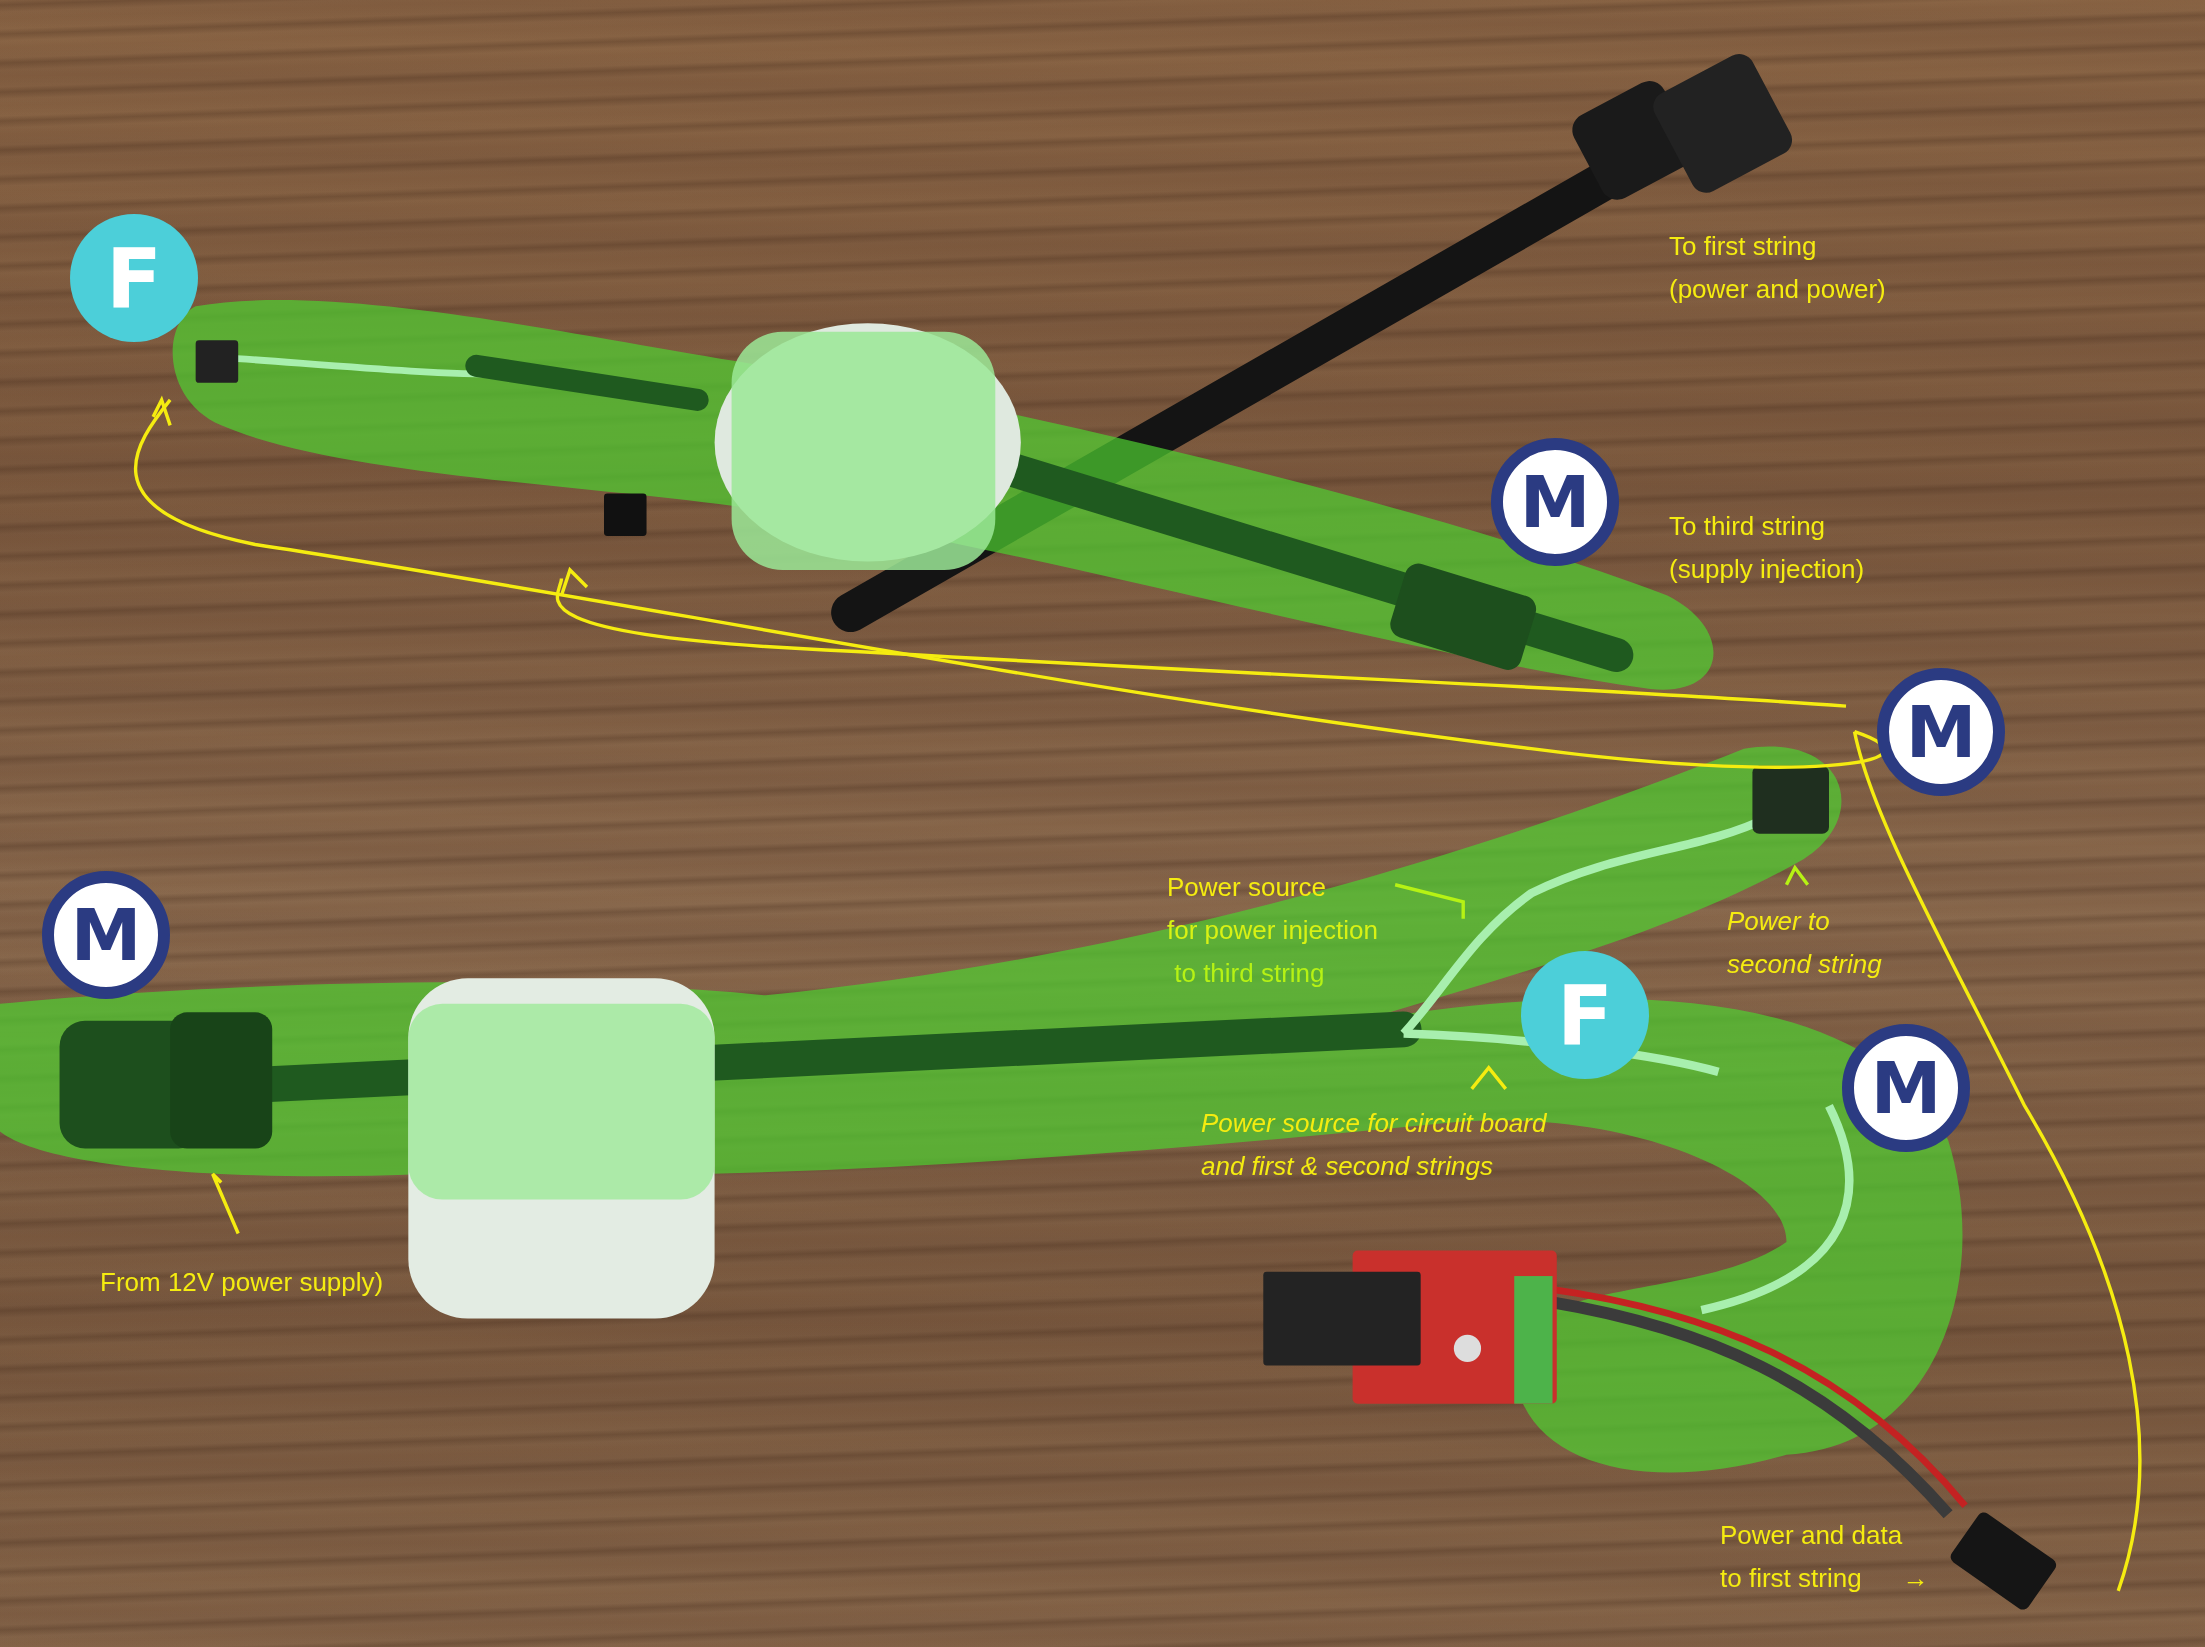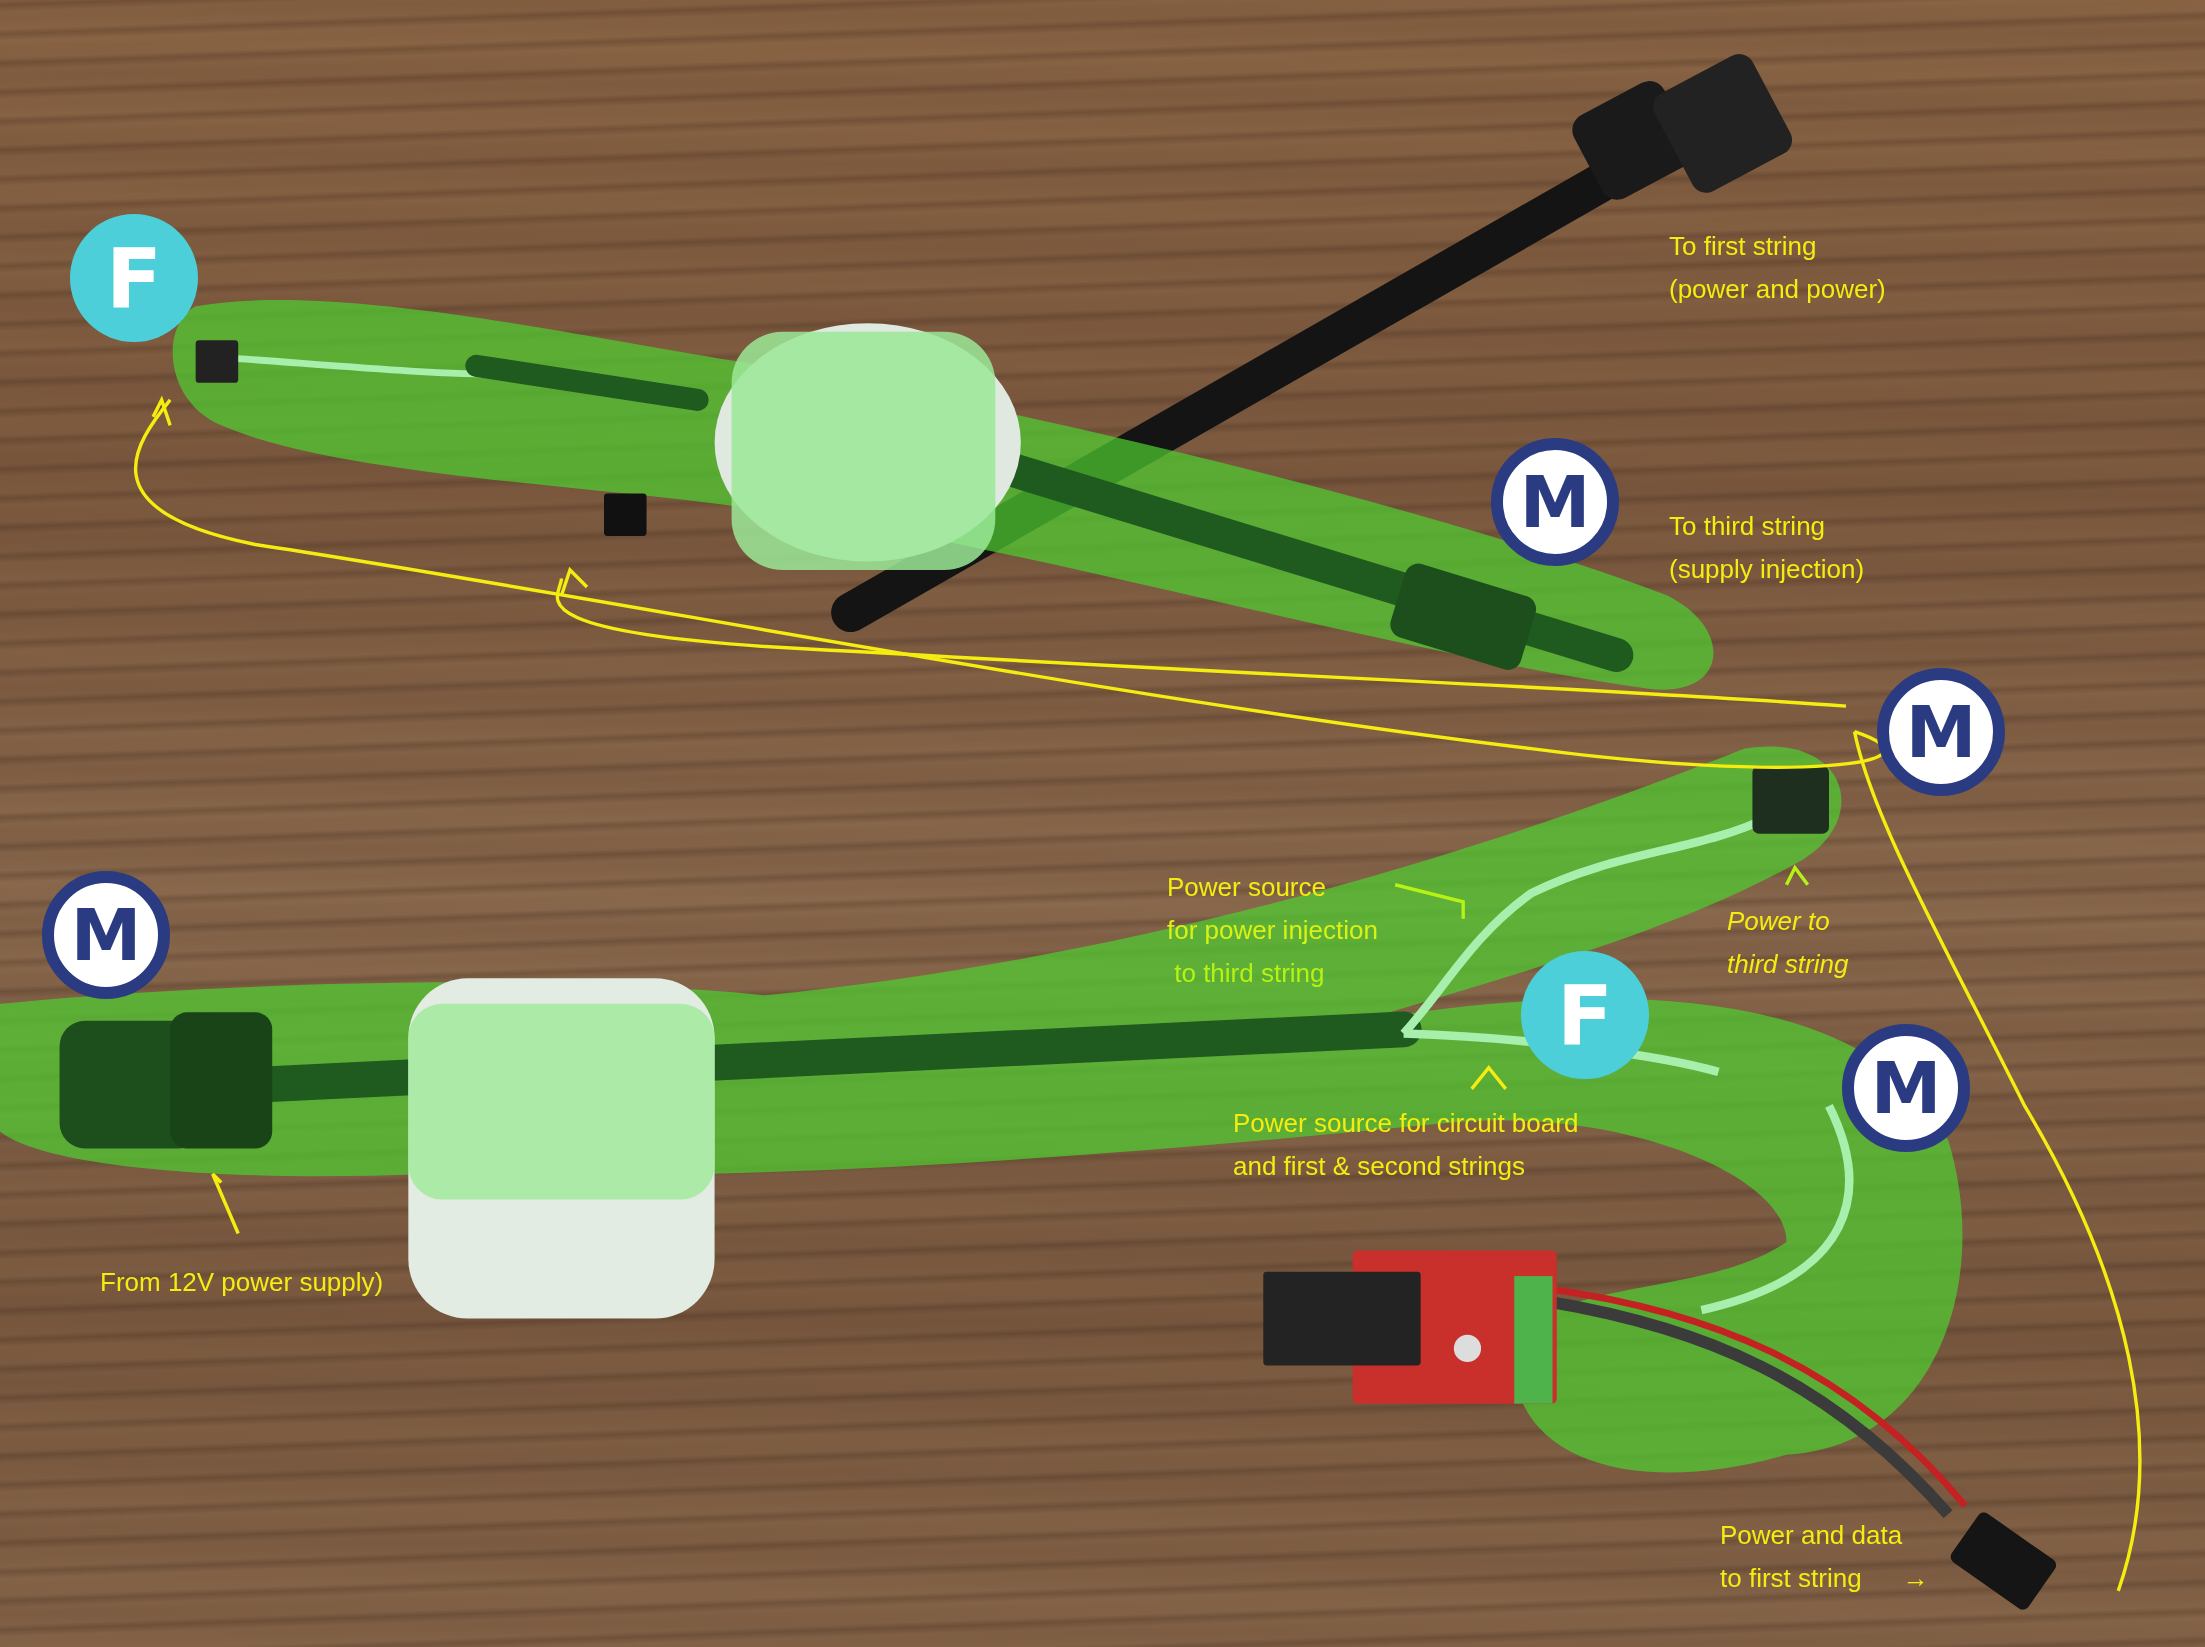--- a/index.html
+++ b/index.html
@@ -96,24 +96,24 @@
   </div>
 
   <div class="label" style="left:1167px;top:866px;">
     <div>Power source</div>
     <div class="green" style="color:#d8f214">for power injection</div>
     <div style="color:#b6f214;white-space:pre"> to third string</div>
   </div>
 
   <div class="label" style="left:1727px;top:900px;font-style:italic;">
     <div>Power to</div>
-    <div>third string</div>
+    <div>second string</div>
   </div>
 
-  <div class="label" style="left:1233px;top:1102px;">
+  <div class="label" style="left:1201px;top:1102px;font-style:italic;">
     <div>Power source for circuit board</div>
     <div>and first &amp; second strings</div>
   </div>
 
   <div class="label" style="left:100px;top:1261px;">
     <div>From 12V power supply)</div>
   </div>
 
   <div class="label" style="left:1720px;top:1514px;">
     <div>Power and data</div>

